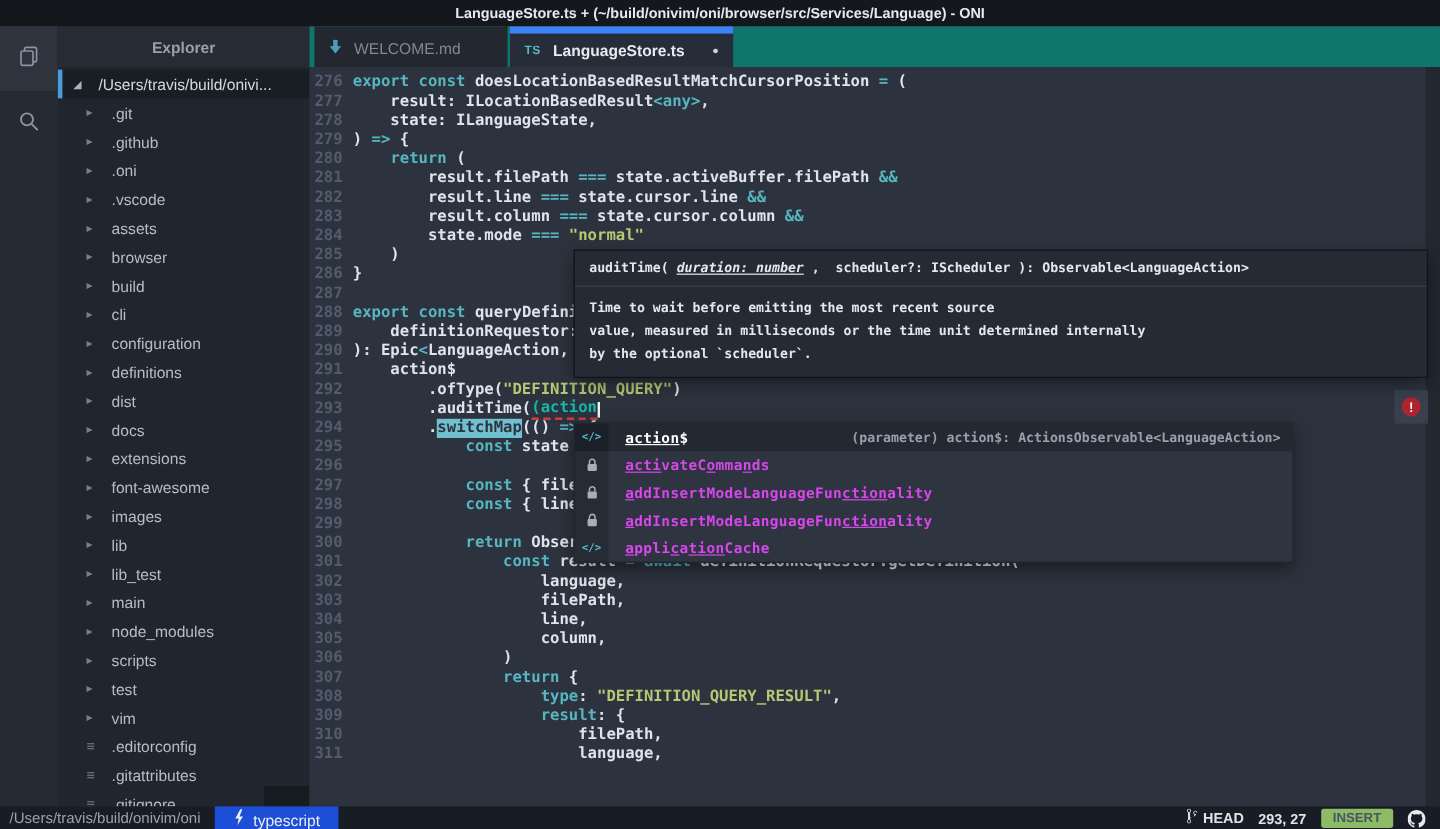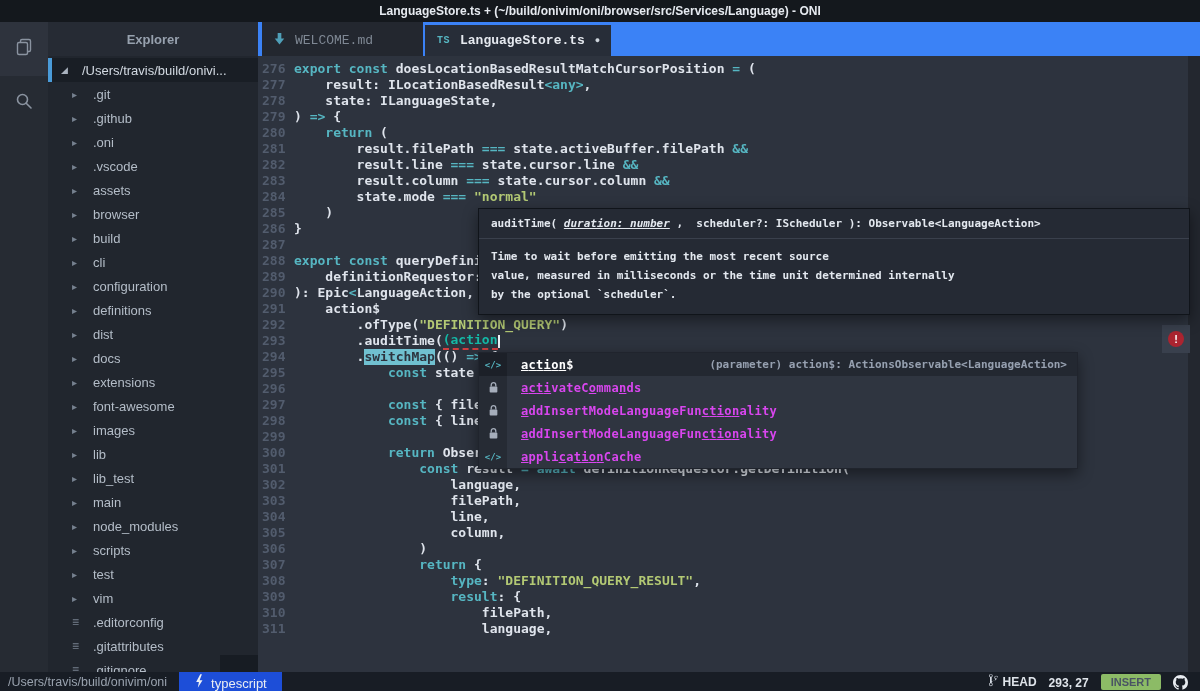--- a/index.html
+++ b/index.html
@@ -24,24 +24,24 @@
   .tree-row{height:24px;display:flex;align-items:center;color:#b4bdc8;font-size:13px;
             padding-left:24px;cursor:pointer;}
   .tree-arrow{width:9px;flex:none;color:#76818f;font-size:10px;margin-right:12px;}
   .tree-ficon{width:9px;flex:none;color:#76818f;font-size:12px;margin-right:12px;}
   .tree-row.root{background:#191e25;border-left:4px solid #4a9bd8;padding-left:9px;color:#d3dae2;}
   .tree-row.root .tree-arrow{color:#aab3bf;font-size:9px;}
   .sb-thumb{position:absolute;right:0;bottom:0;width:38px;height:17px;background:#171c23;}
 
   
   .editor{position:absolute;top:22px;left:258px;right:0;bottom:19px;}
-  .tabbar{height:34px;background:#3b82f6;display:flex;padding-left:4px;font-family:Liberation Mono, monospace;}
+  .tabbar{height:34px;background:#0f766e;display:flex;padding-left:4px;}
   .tab{width:161px;display:flex;align-items:center;gap:10px;padding:0 12px;box-sizing:border-box;
        background:#23272f;color:#7f8894;font-size:13px;margin-right:2px;cursor:pointer;border-top:3px solid transparent;}
-  .tab.active{width:186px;background:#272d38;color:#e6eaf0;border-top:3px solid #3b82f6;font-weight:bold;}
+  .tab.active{width:186px;background:#272d38;color:#e6eaf0;border-top:6px solid #3b82f6;font-weight:bold;}
   .ts-badge{color:#56b6c2;font-size:10px;font-weight:bold;letter-spacing:.5px;}
   .mod-dot{margin-left:auto;color:#cdd4dc;font-size:9px;}
 
   .code{position:absolute;top:34px;left:0;right:12px;bottom:0;background:#2d333e;overflow:hidden;padding-top:5px;}
   .vscroll{position:absolute;top:34px;right:0;width:12px;bottom:0;background:#23272f;}
   .cl{height:16px;display:flex;white-space:pre;font-family:"DejaVu Sans Mono",monospace;
       font-size:13px;font-weight:bold;line-height:16px;}
   .lnum{width:23px;text-align:right;color:#525c6d;flex:none;margin-left:4px;font-weight:bold;}
   .ltext{margin-left:9px;display:flex;align-items:center;}
   .tok-w{color:#dfe4ec;}

